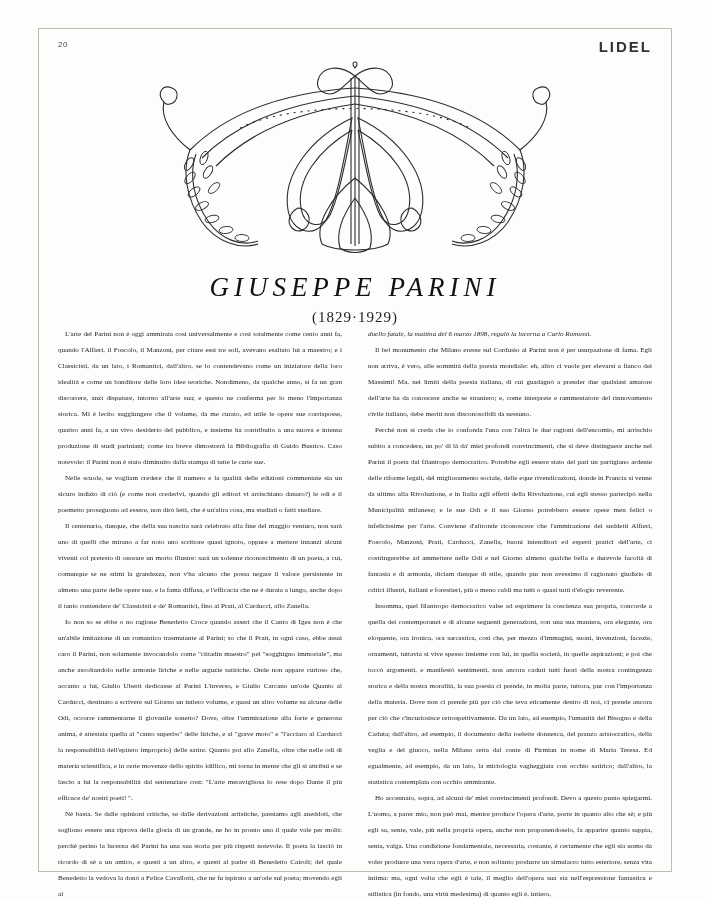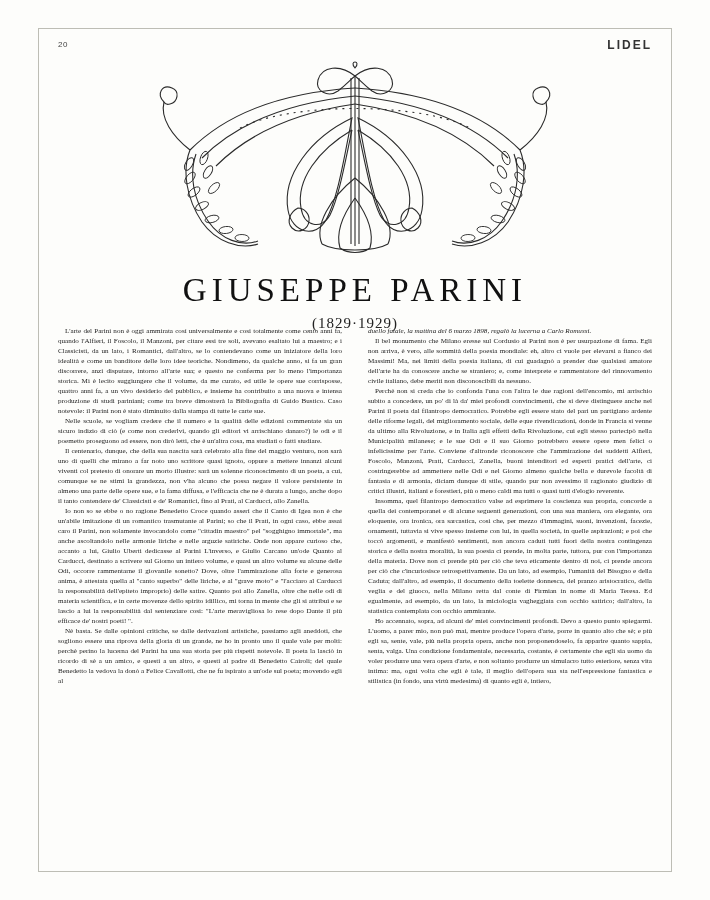--- a/index.html
+++ b/index.html
@@ -45,67 +45,68 @@
     font-family: "Liberation Sans", sans-serif;
     font-size: 8px;
     color: #444;
     letter-spacing: 0.5px;
   }
   .masthead {
     position: absolute;
     right: 0;
     top: -2px;
     font-family: "Liberation Sans", sans-serif;
-    font-size: 12px;
+    font-size: 15px;
     letter-spacing: 2px;
     color: #333;
     font-weight: bold;
   }
   .ornament {
     position: absolute;
     left: 90px;
     top: 58px;
     width: 530px;
     height: 200px;
   }
   .title-block {
     position: absolute;
     left: 58px;
     top: 272px;
     width: 594px;
     text-align: center;
   }
   .title {
     font-family: "Liberation Serif", serif;
-    font-size: 33px;
+    font-size: 27px;
     letter-spacing: 5px;
     color: #111;
     font-weight: normal;
     margin: 0;
+    font-style: italic;
   }
   .subtitle {
     font-family: "Liberation Serif", serif;
     font-size: 15px;
     letter-spacing: 1px;
     color: #222;
     margin-top: 6px;
   }
   .columns {
     position: absolute;
     left: 58px;
     top: 326px;
     width: 594px;
     height: 530px;
     display: flex;
     gap: 26px;
   }
   .col {
     width: 284px;
     font-size: 7.1px;
-    line-height: 10px;
+    line-height: 16px;
     text-align: justify;
     color: #1c1c1c;
     hyphens: auto;
   }
   .col p {
     margin: 0;
     text-indent: 7px;
   }
   .col p.noindent {
     text-indent: 0;

